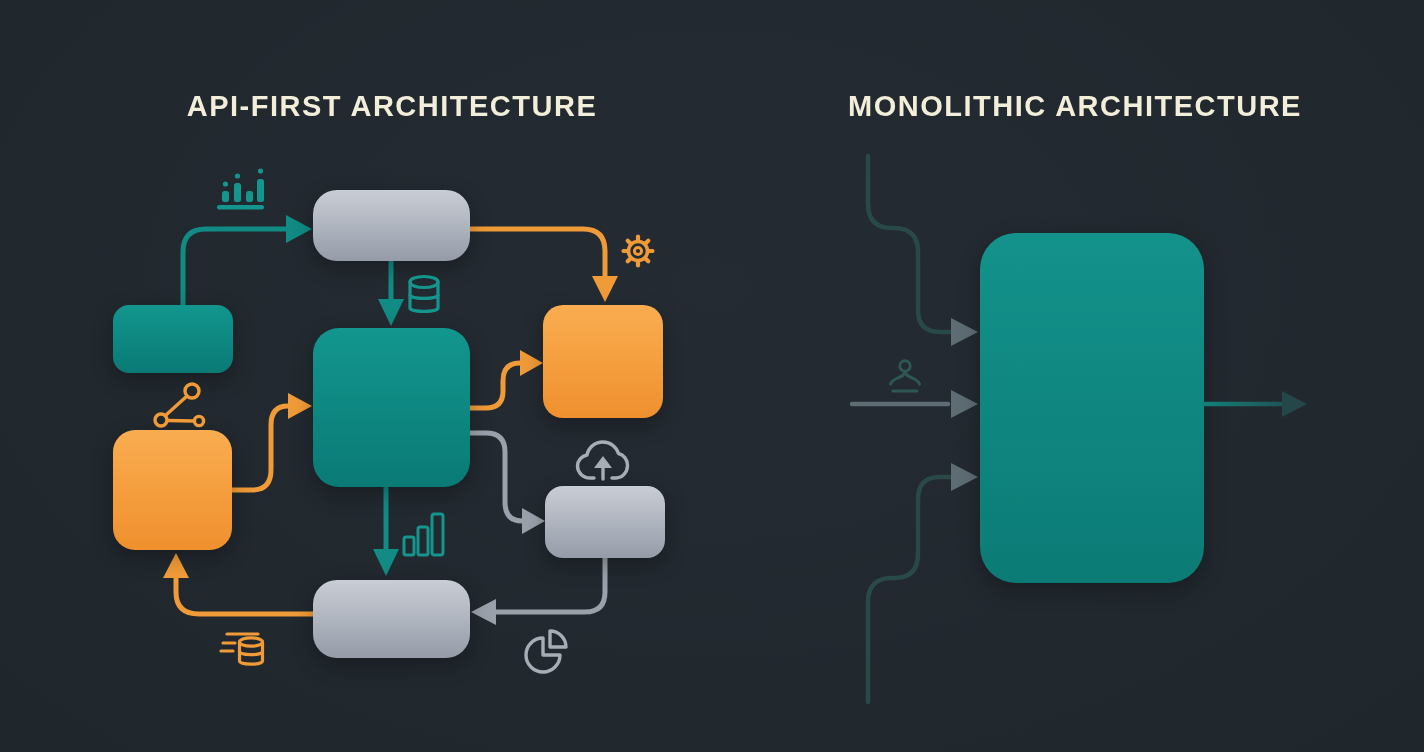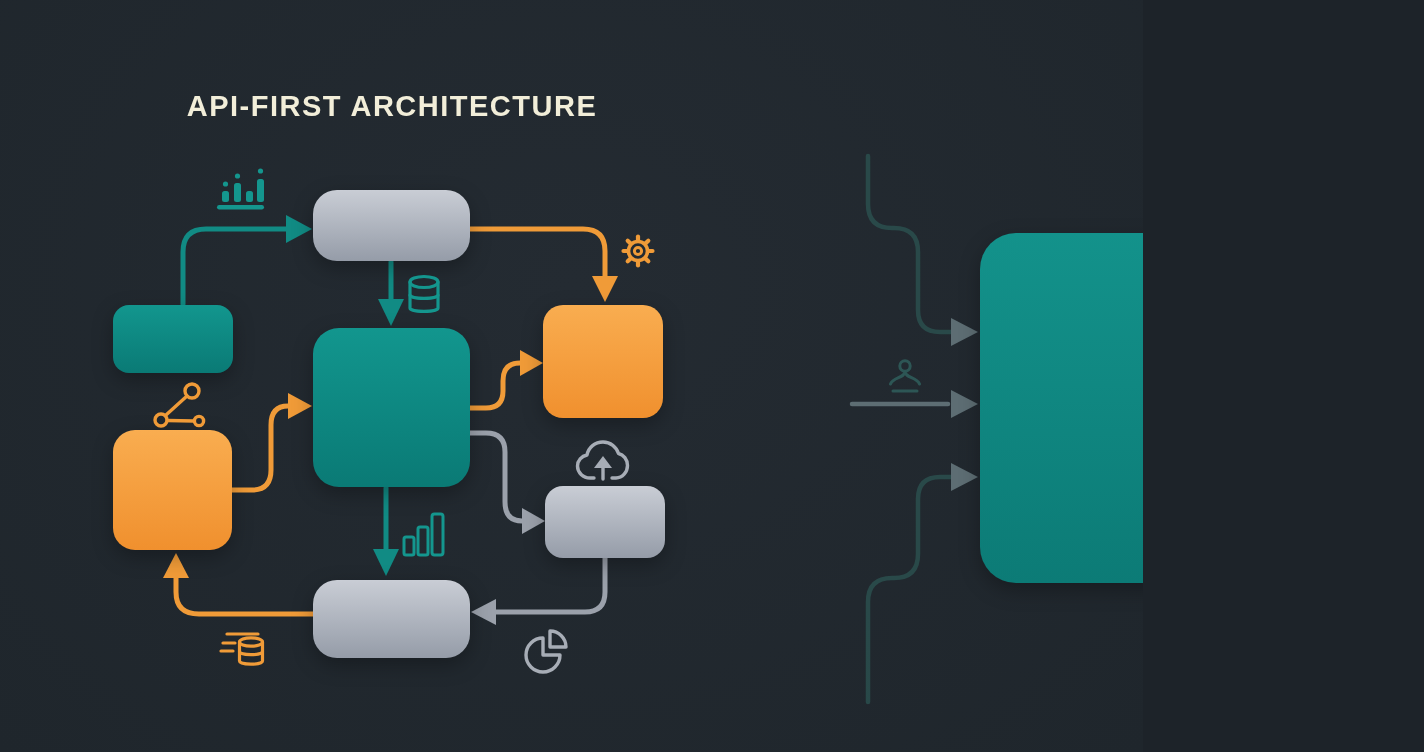--- a/index.html
+++ b/index.html
@@ -1,18 +1,18 @@
 <!DOCTYPE html>
 <html style="--background: #242b32; --title-text: #f2eed9; --teal-arrow: #118b84; --teal-box-top: #12968e; --teal-box-bottom: #0a7a75; --orange-arrow: #f09b38; --orange-box-top: #f9ad50; --orange-box-bottom: #f0902e; --gray-arrow: #9ba1ab; --gray-box-top: #c9cdd5; --gray-box-bottom: #959ca8; --muted-teal-arrow: #2a4f4e; --muted-gray: #5d6d73; --icon-teal: #14968e; --icon-gray: #a7adb6; --icon-muted-teal: #2f5f5c;"><head>
 <meta charset="utf-8">
 <style>
   html,body{margin:0;padding:0;background:#1d2329;}
   .canvas{
     position:relative;
-    width:1143px;height:752px;
+    width:1424px;height:752px;
     overflow:hidden;
     background:radial-gradient(ellipse at 50% 38%, var(--background,#242b32) 0%, #1f262c 100%);
     font-family:"Liberation Sans", sans-serif;
   }
   .title{
     position:absolute;top:90px;transform:translateX(-50%);
     font-weight:800;font-size:29px;letter-spacing:1.5px;white-space:nowrap;
     color:var(--title-text,#f2eed9);
   }
   .title.left{left:392px;}
@@ -35,20 +35,21 @@
   .rarrow.grayline{stroke:var(--muted-gray,#5d6d73);}
   .rhead{fill:var(--muted-gray,#5d6d73);}
   .node-shadow{filter:drop-shadow(0 7px 10px rgba(0,0,0,0.28));}
 </style>
 </head>
 <body>
 
 <div class="canvas">
 
   <div class="title left">API-FIRST ARCHITECTURE</div>
+  <div class="title right">MONOLITHIC ARCHITECTURE</div>
 
   <svg width="1424" height="752" viewBox="0 0 1424 752">
     <defs>
       <linearGradient id="grayGrad" x1="0" y1="0" x2="0" y2="1">
         <stop offset="0" stop-color="#c9cdd5"></stop>
           <stop offset="1" stop-color="#959ca8"></stop>
       </linearGradient>
       <linearGradient id="tealGrad" x1="0" y1="0" x2="0" y2="1">
         <stop offset="0" stop-color="#12968e"></stop>
           <stop offset="1" stop-color="#0a7a75"></stop>

